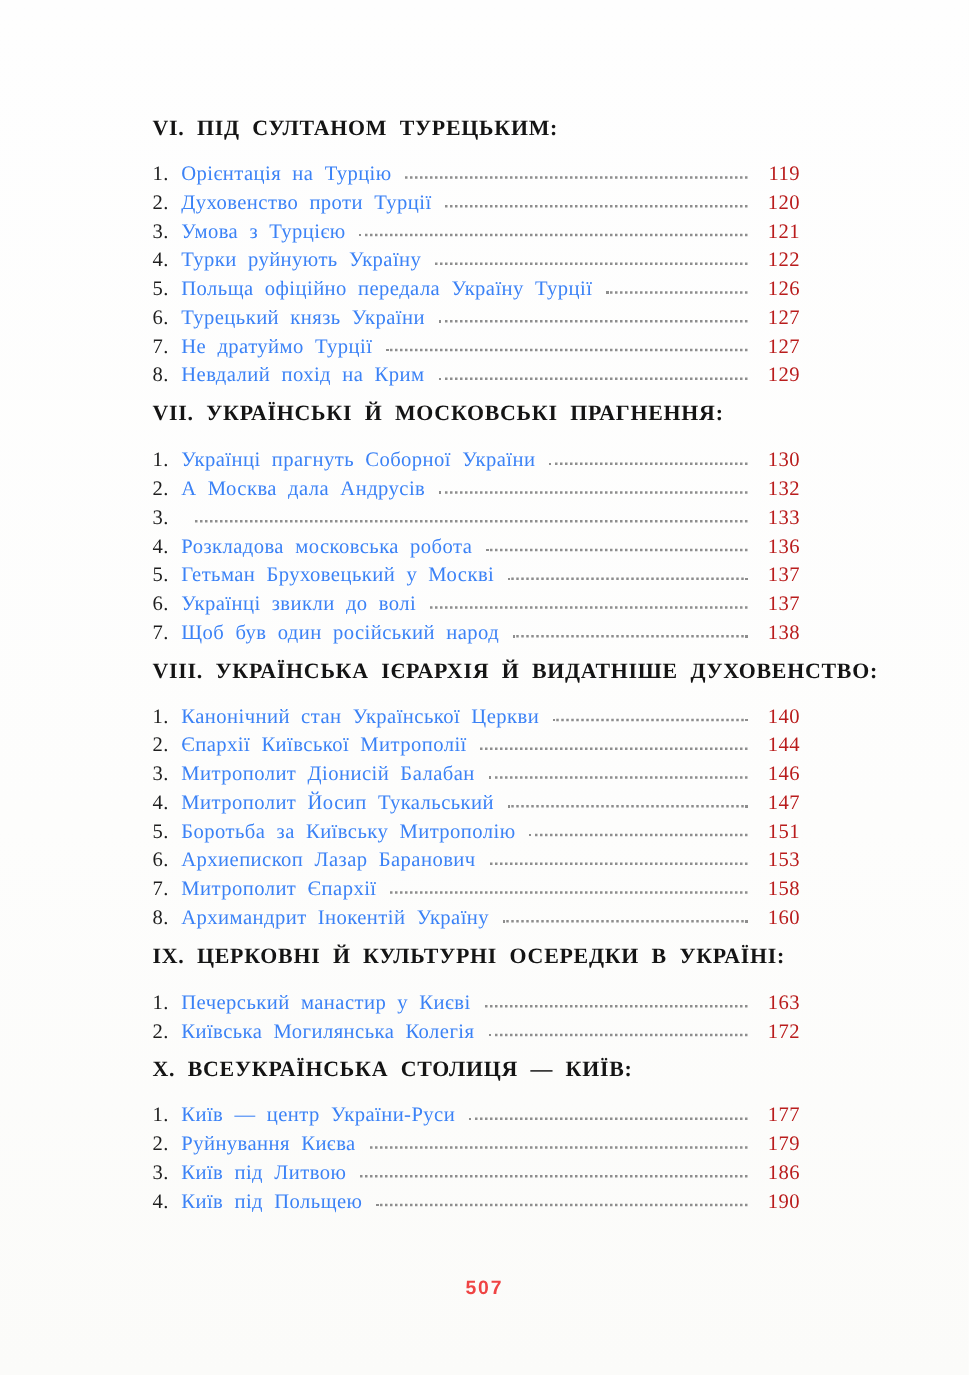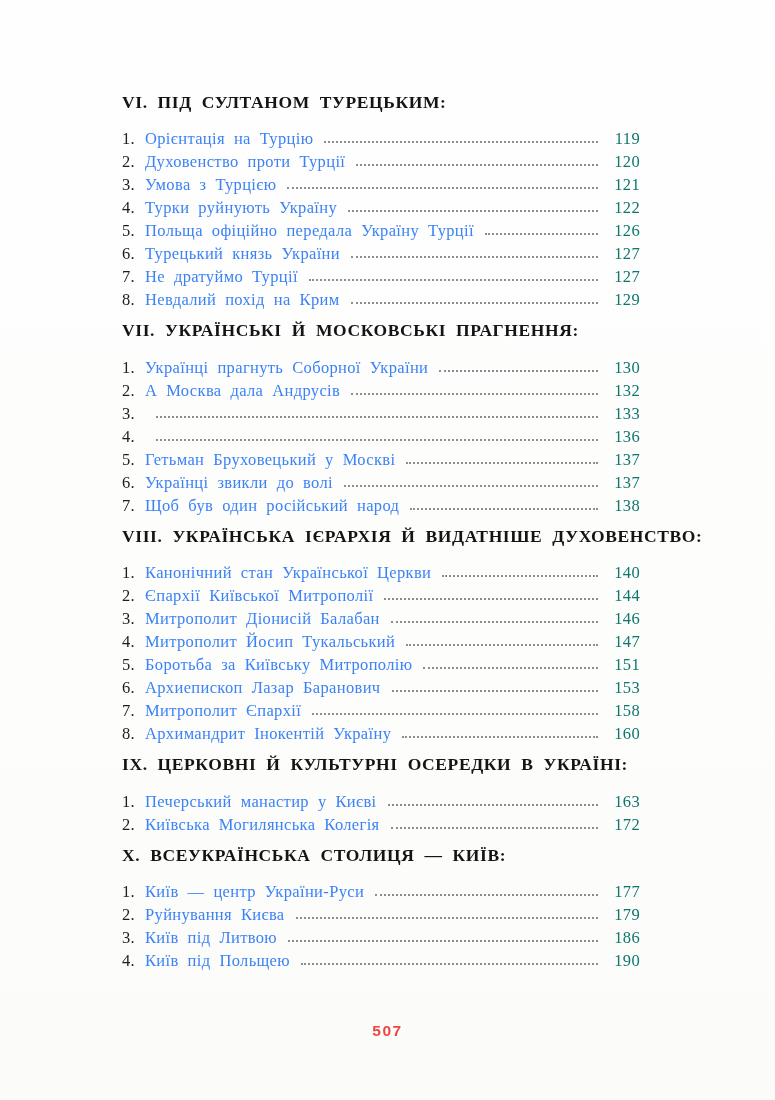--- a/index.html
+++ b/index.html
@@ -62,21 +62,21 @@
     flex: 1 1 auto;
     min-width: 18px;
     border-bottom: 2px dotted #8d8d8d;
     margin: 0 8px 7px 11px;
     height: 0;
   }
   .toc-row .pg {
     flex: 0 0 auto;
     width: 34px;
     text-align: right;
-    color: #0f766e;
+    color: #b91c1c;
   }
   .folio {
     position: absolute;
     left: 0;
     top: 1022px;
     width: 775px;
     text-align: center;
     font-family: "Liberation Sans", "DejaVu Sans", sans-serif;
     font-size: 15.5px;
     font-weight: bold;
@@ -169,20 +169,21 @@
   </div>
 
   <div class="toc-row">
     <span class="num">3.</span>
     <span class="leader"></span>
     <span class="pg">133</span>
   </div>
 
   <div class="toc-row">
     <span class="num">4.</span>
+    <span class="title">Розкладова московська робота</span>
     <span class="leader"></span>
     <span class="pg">136</span>
   </div>
 
   <div class="toc-row">
     <span class="num">5.</span>
     <span class="title">Гетьман Бруховецький у Москві</span>
     <span class="leader"></span>
     <span class="pg">137</span>
   </div>

